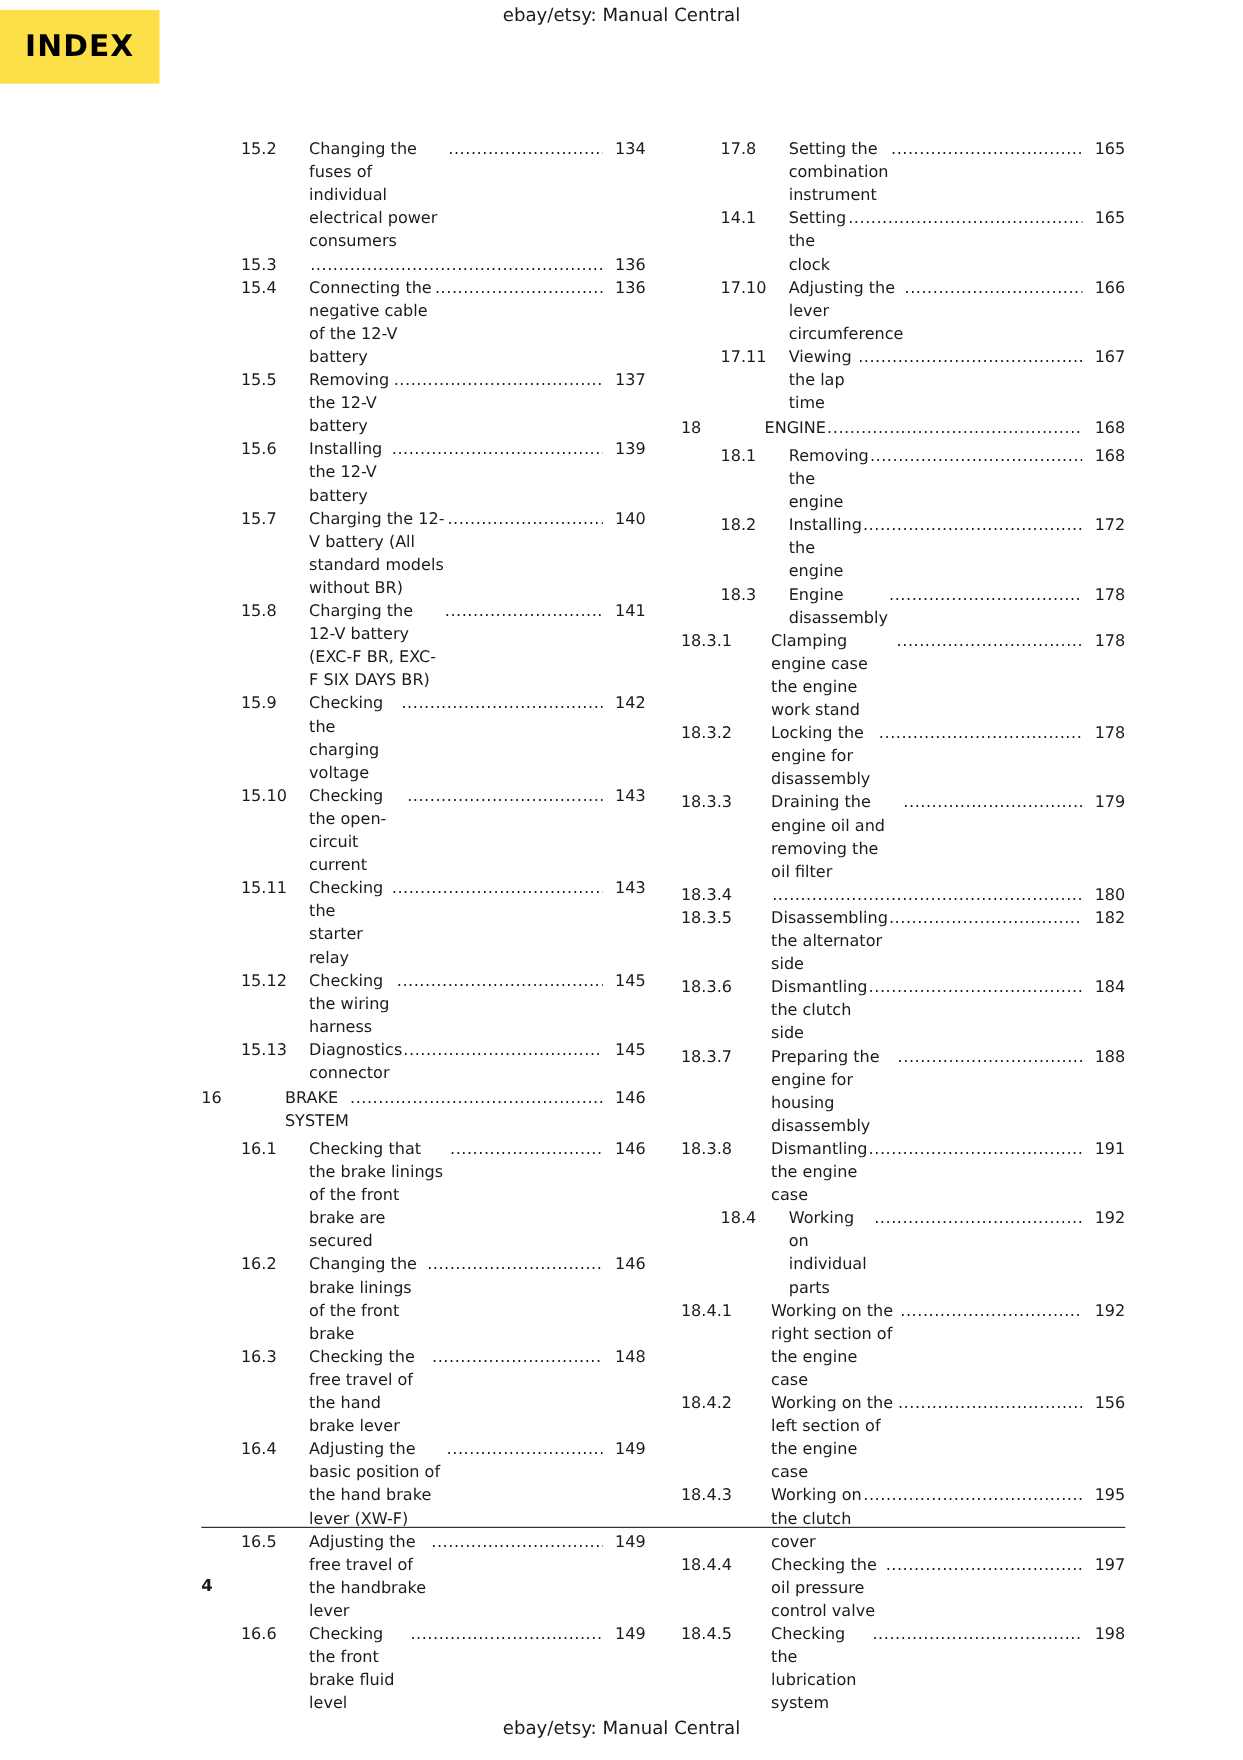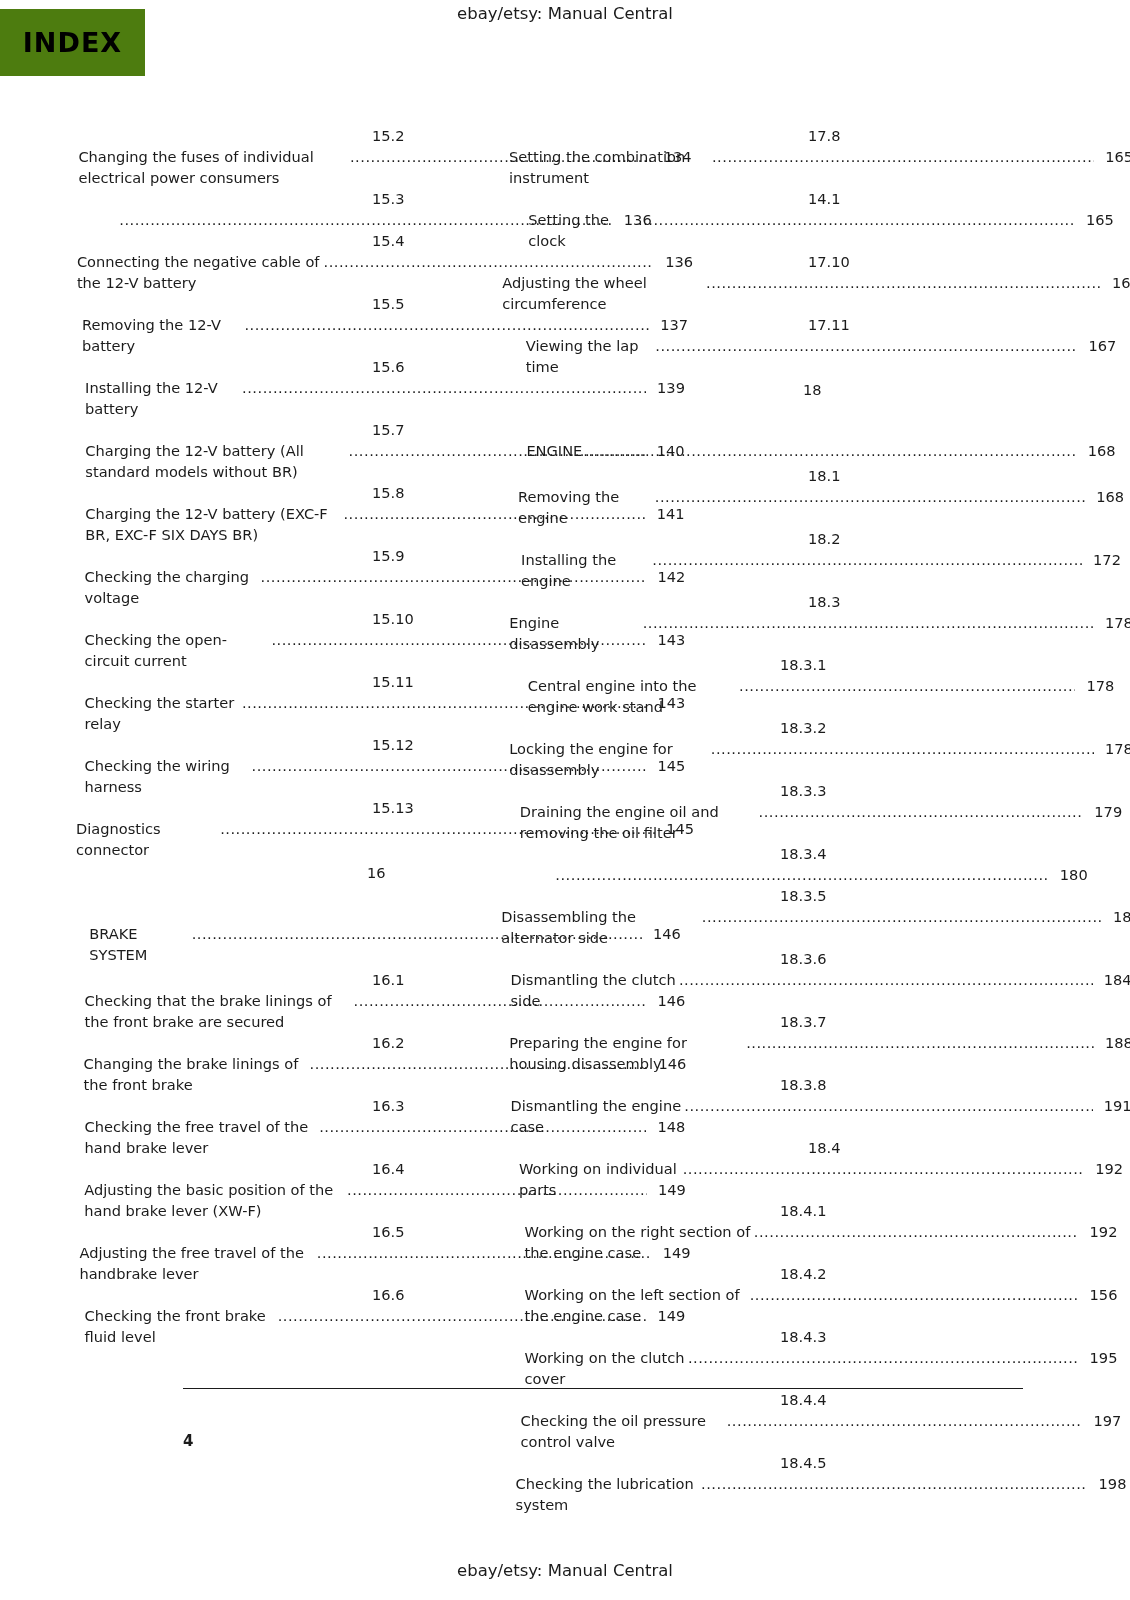--- a/index.html
+++ b/index.html
@@ -39,21 +39,21 @@
     font-size: 16.5px;
     color: #1b1b1b;
     font-family: "DejaVu Sans", sans-serif;
   }
   .index-tab {
     position: absolute;
     top: 9px;
     left: 0;
     width: 145px;
     height: 67px;
-    background: #4d7c0f;
+    background: #fde047;
     display: flex;
     align-items: center;
     justify-content: center;
   }
   .index-tab span {
     font-size: 27px;
     font-weight: bold;
     letter-spacing: 1px;
     color: #000;
     font-family: "DejaVu Sans", sans-serif;
@@ -64,25 +64,24 @@
     left: 183px;
     width: 840px;
     display: flex;
     gap: 32px;
   }
   .col {
     width: 404px;
   }
   .entry {
     display: flex;
-    align-items: center;
+    align-items: flex-start;
     font-size: 14.6px;
     line-height: 21px;
     color: #1b1b1b;
-    flex-direction: column;
   }
   .entry.chapter {
     margin-top: 2px;
     margin-bottom: 4px;
     gap: 40px;
   }
   .entry.sub {
     margin-bottom: 0px;
   }
   .num {
@@ -360,21 +359,21 @@
               <span class="ttext">Setting the clock</span>
               <span class="dots">................................................................................................</span>
               <span class="pg">165</span>
             </div>
           </div>
         </div>
         <div class="entry sub">
           <div class="num lvl1">17.10</div>
           <div class="titlewrap">
             <div class="titleline">
-              <span class="ttext">Adjusting the wheel circumference</span>
+              <span class="ttext">Adjusting the lever circumference</span>
               <span class="dots">................................................................................................</span>
               <span class="pg">166</span>
             </div>
           </div>
         </div>
         <div class="entry sub">
           <div class="num lvl1">17.11</div>
           <div class="titlewrap">
             <div class="titleline">
               <span class="ttext">Viewing the lap time</span>
@@ -420,21 +419,21 @@
               <span class="ttext">Engine disassembly</span>
               <span class="dots">................................................................................................</span>
               <span class="pg">178</span>
             </div>
           </div>
         </div>
         <div class="entry sub">
           <div class="num lvl2">18.3.1</div>
           <div class="titlewrap">
             <div class="titleline">
-              <span class="ttext">Central engine into the engine work stand</span>
+              <span class="ttext">Clamping engine case the engine work stand</span>
               <span class="dots">................................................................................................</span>
               <span class="pg">178</span>
             </div>
           </div>
         </div>
         <div class="entry sub">
           <div class="num lvl2">18.3.2</div>
           <div class="titlewrap">
             <div class="titleline">
               <span class="ttext">Locking the engine for disassembly</span>

